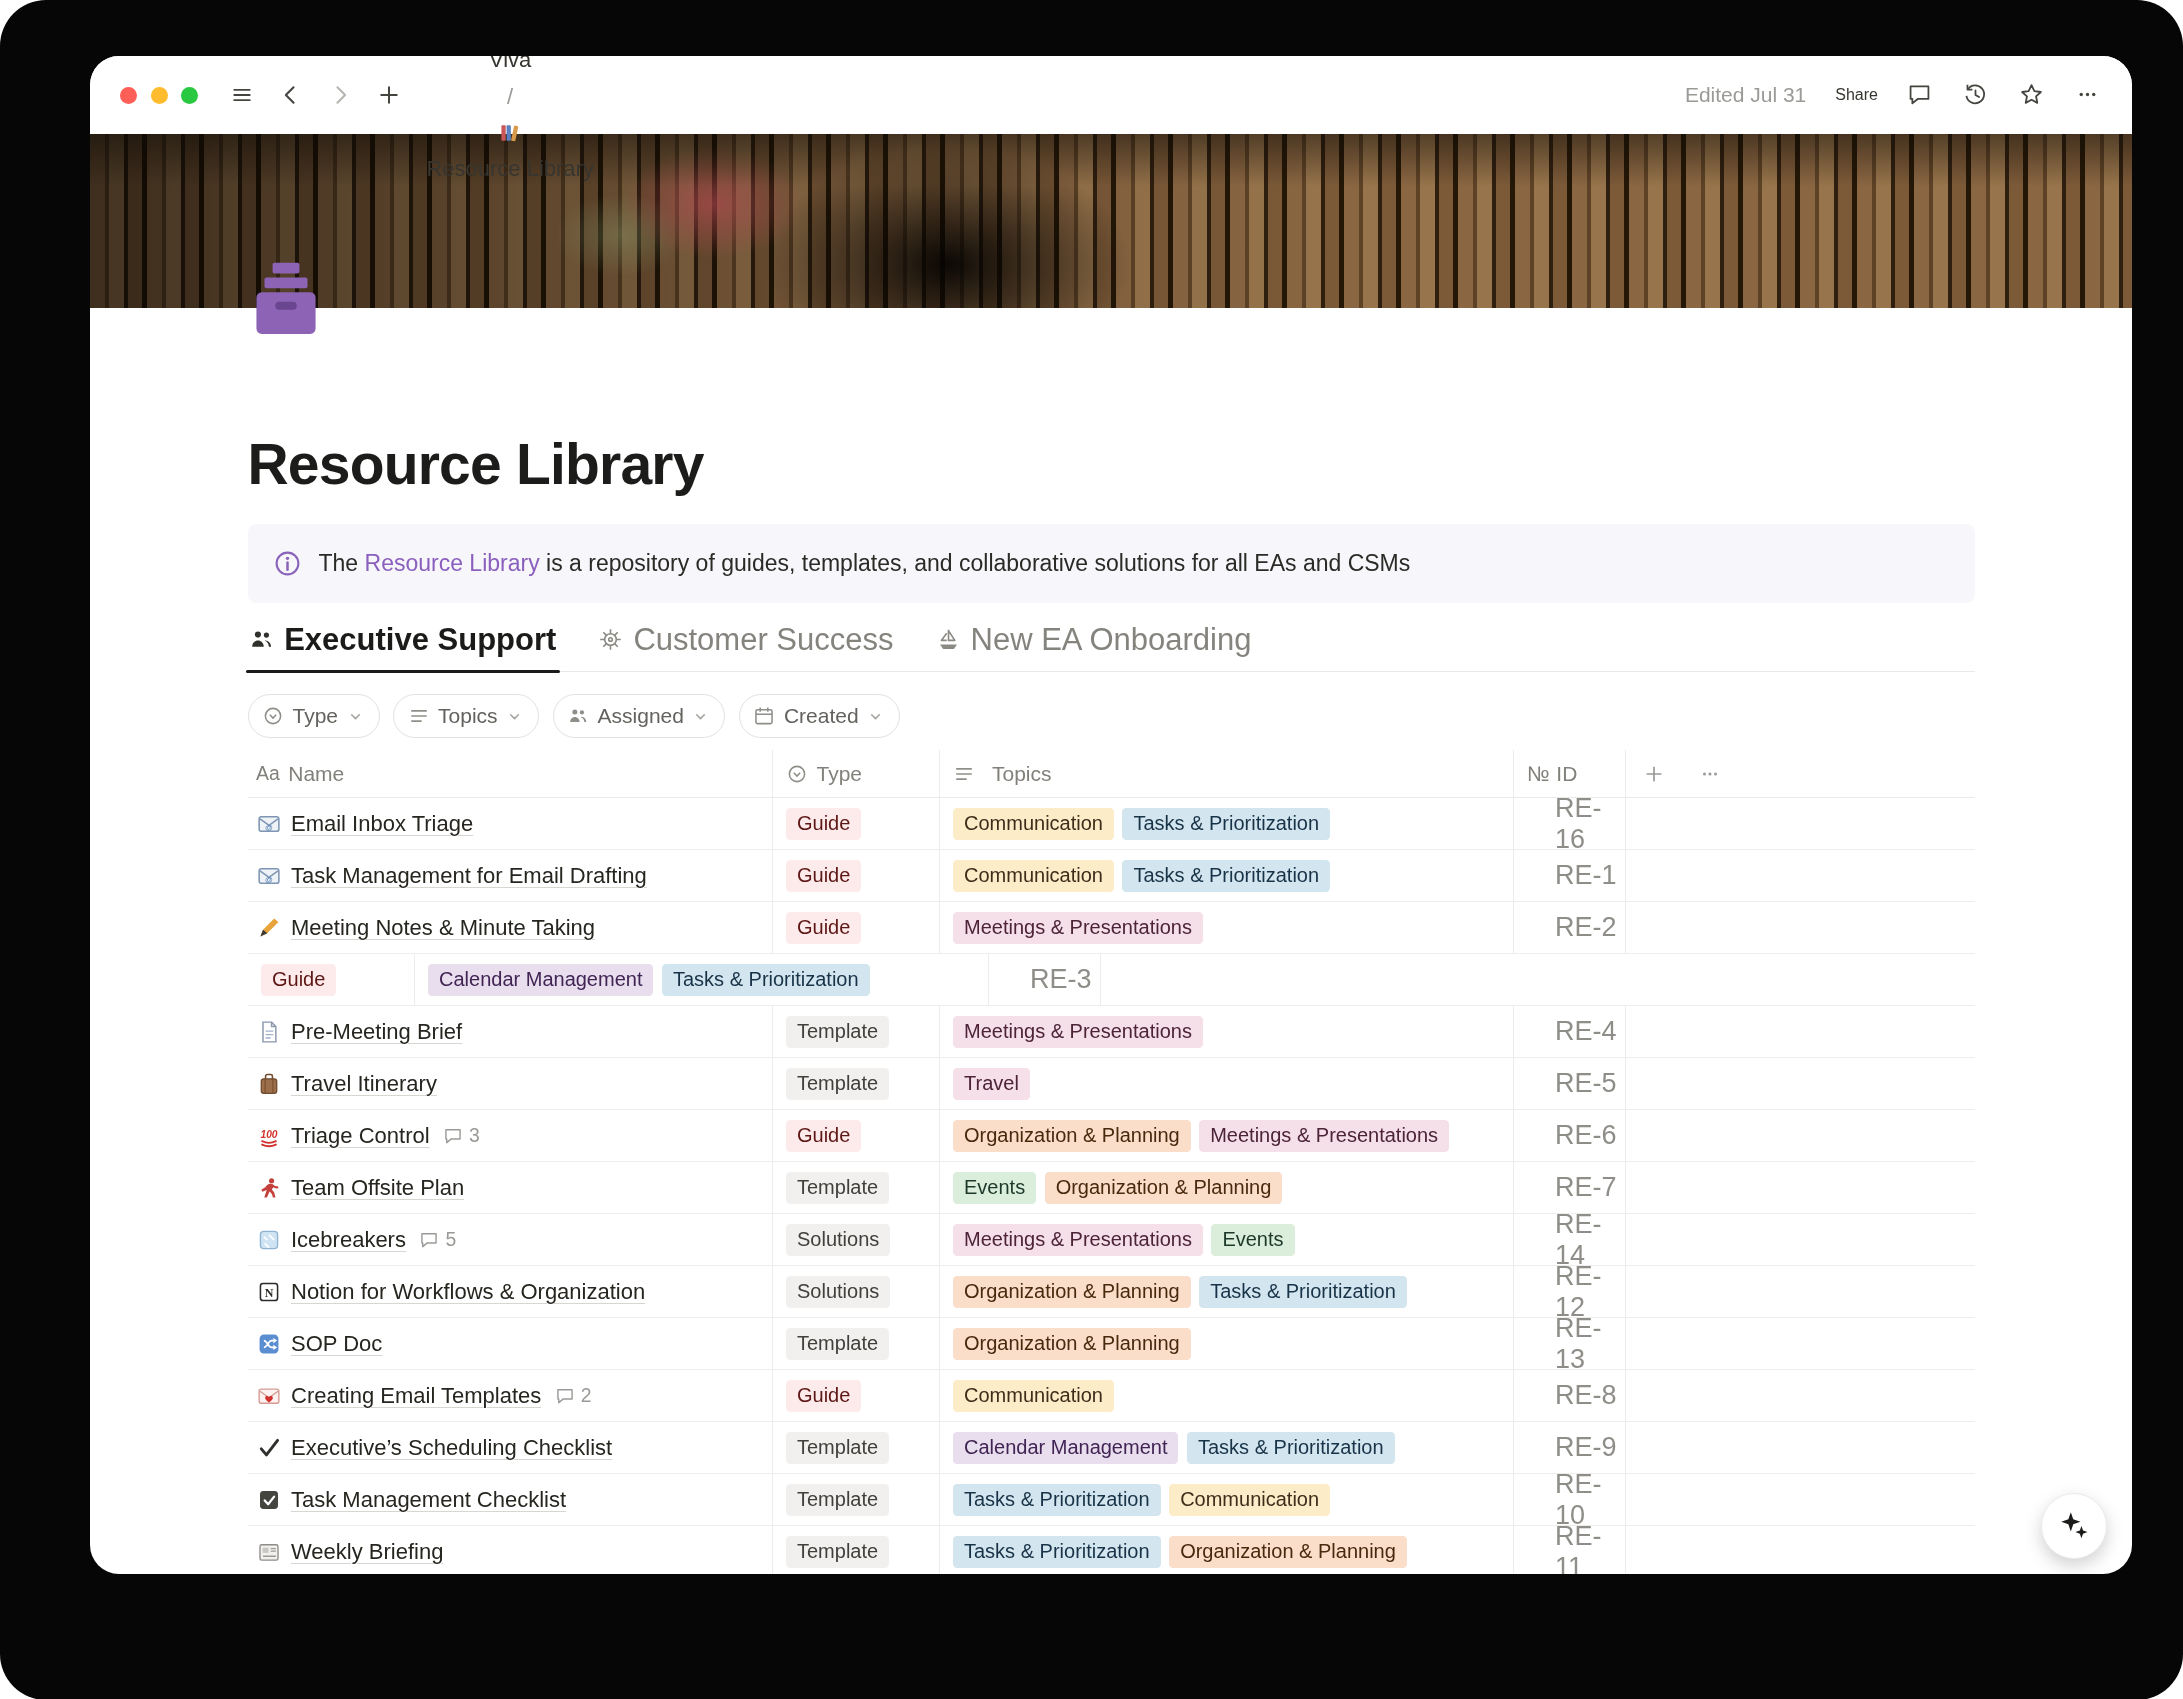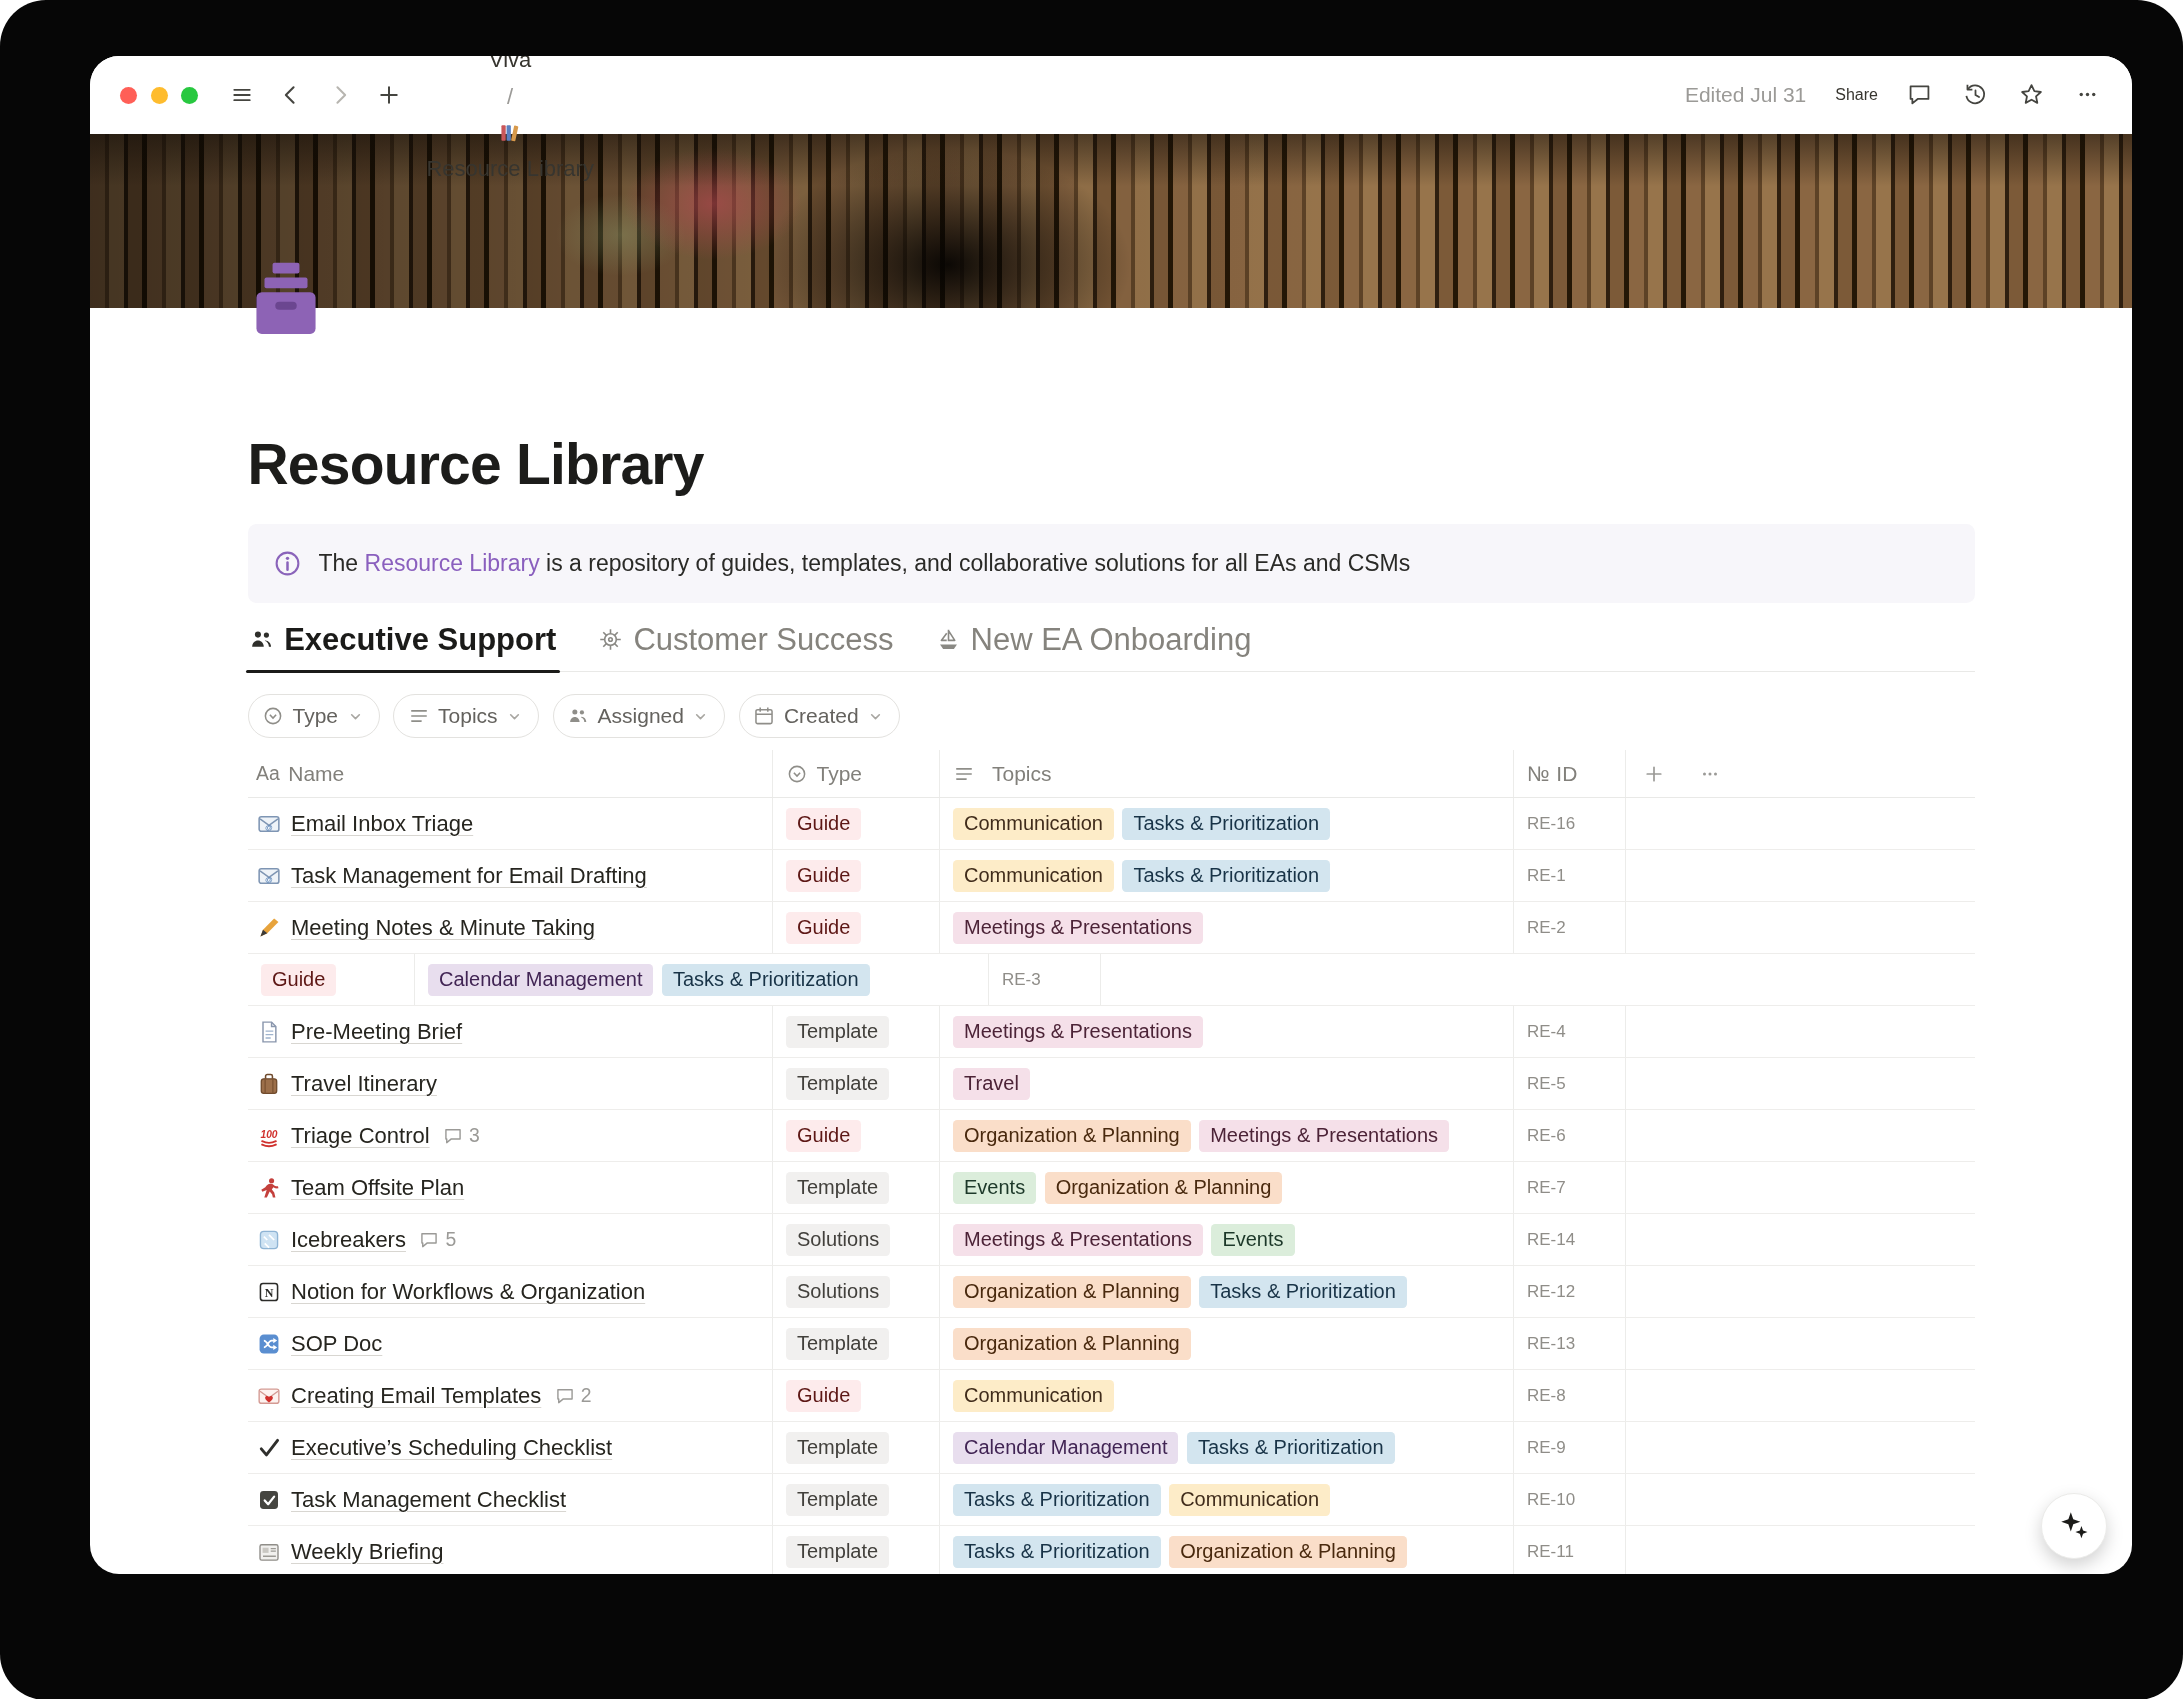--- a/index.html
+++ b/index.html
@@ -84,21 +84,21 @@
   .trow{height:51px;align-items:center;border-bottom:0.8px solid #eeedeb;}
   .row-icon{width:25px;height:25px;margin-right:10px;flex:none;display:flex;align-items:center;justify-content:center;}
   .row-icon svg{width:24px;height:24px;}
   .row-name{font-size:22px;color:#26251f;font-weight:500;white-space:nowrap;text-decoration:underline;
             text-decoration-color:#d8d6d1;text-underline-offset:4.2px;text-decoration-thickness:1.3px;}
   .comment{display:flex;align-items:center;gap:6px;margin-left:13.5px;color:#9b9a97;font-size:19.4px;}
   .comment-ic{width:20px;height:20px;display:flex;}
   .comment-ic svg{width:20px;height:20px;}
   .chip{display:inline-flex;align-items:center;height:32px;padding:0 11px;border-radius:4.2px;
         font-size:20px;white-space:nowrap;}
-  .id-text{color:#8f8d88;font-size:17px;}
+  .id-text{color:#8f8d88;font-size:27px;margin-left:28px;}
 
   .ai-button{position:absolute;right:25px;bottom:15px;width:64px;height:64px;border-radius:50%;background:#fff;
              border:0.8px solid #ebebe9;box-shadow:0 6.8px 17px rgba(0,0,0,.18);
              display:flex;align-items:center;justify-content:center;}
   .ai-button svg{width:34px;height:34px;}
 </style>
 </head>
 <body>
 
 <div class="frame"></div>

